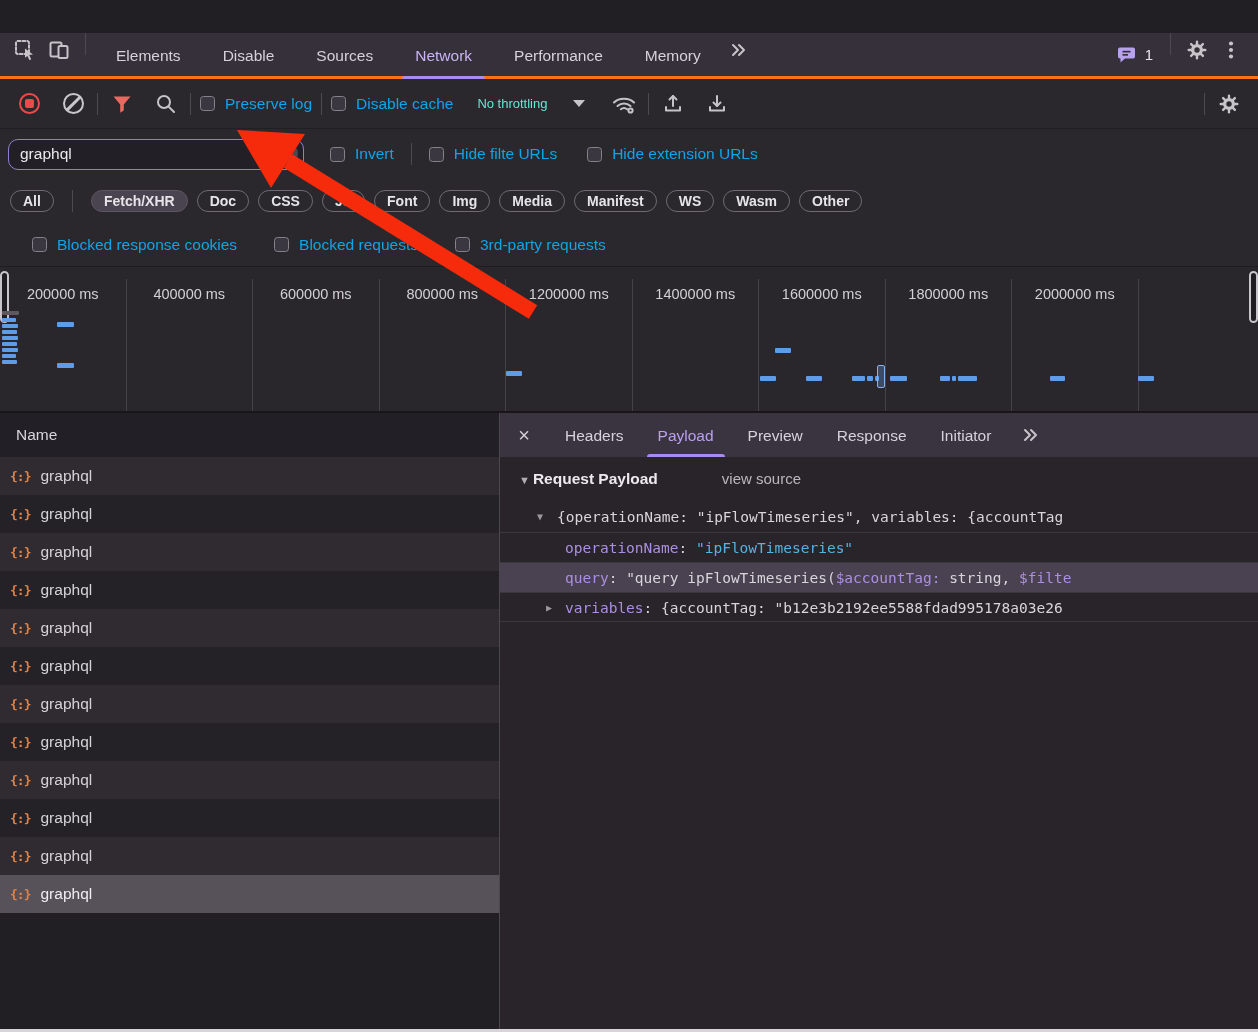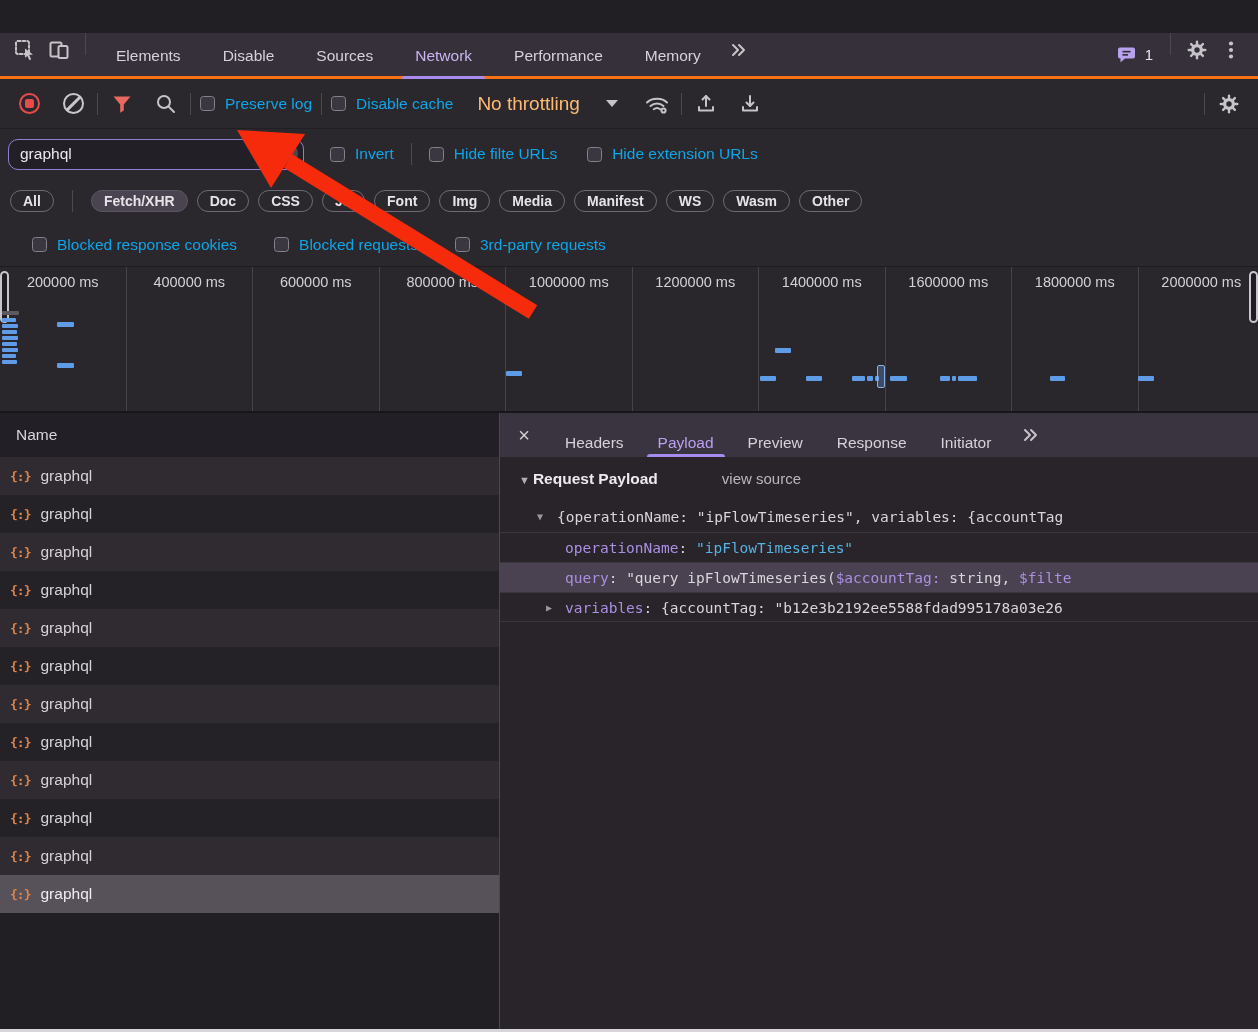--- a/index.html
+++ b/index.html
@@ -32,21 +32,21 @@
   .rec-outer { width:21px; height:21px; border:2.5px solid var(--record-red,#e94a4a); border-radius:50%;
           display:flex; align-items:center; justify-content:center; }
   .rec-inner { width:9px; height:9px; background:var(--record-red,#e94a4a); border-radius:2px; }
   .noentry { position:relative; width:21px; height:21px; border:2.5px solid #c9c6cc; border-radius:50%; }
   .noentry::after { content:""; position:absolute; left:-1px; top:7px; width:19px; height:2.5px;
           background:#c9c6cc; transform:rotate(-45deg); }
   .cb { display:inline-flex; align-items:center; gap:10px; cursor:pointer; white-space:nowrap; }
   .cb .box { width:15px; height:15px; border:1.6px solid #85828b; border-radius:3.5px; background:#3a3740; flex:none; }
   .cb .lbl { font-size:15.5px; color:#0ea5e9; }
   .throttle { display:flex; align-items:center; cursor:pointer; margin:0 4px; }
-  .throttle .val { font-size:19px; color:#fdba74; }
+  .throttle .val { font-size:13px; color:#5eead4; }
   .caret { width:0; height:0; border-left:6px solid transparent; border-right:6px solid transparent;
            border-top:7px solid #c6c3c9; margin-left:26px; }
   .gap14 { width:14px; flex:none; } .gap20 { width:20px; flex:none; }
 
   
   .filterrow { height:50px; flex:0 0 50px; background:#2b282d; display:flex; align-items:center; padding:0 8px; }
   .searchbox { position:relative; width:296px; height:31px; border:1.5px solid #8f7fd2; border-radius:10px;
                background:#222026; display:flex; align-items:center; flex:none; }
   .searchbox input { flex:1; background:transparent; border:none; outline:none; color:#ece9ee;
                font-size:15.5px; padding:0 30px 0 11px; font-family:"Liberation Sans",sans-serif; }
@@ -60,21 +60,21 @@
           font-size:14px; font-weight:700; cursor:pointer; white-space:nowrap; }
   .chip.active { background:#4a4350; border-color:#5c5563; }
 
   
   .checkrow { height:43px; flex:0 0 43px; background:#2b282d; display:flex; align-items:center;
               padding:0 32px; gap:37px; }
 
   
   .timeline { position:relative; height:147px; flex:0 0 147px; background:#2a272c;
               border-top:1px solid #1e1c20; border-bottom:2px solid #18161a; overflow:hidden; cursor:pointer; }
-  .tl-cols { display:flex; height:100%; }
+  .tl-cols { display:flex; height:100%;margin-top:12px; }
   .tl-col { flex:0 0 126.5px; border-right:1px solid #45424b; text-align:center; padding-top:7px;
             font-size:14.5px; color:#d3d0d6; white-space:nowrap; overflow:visible; }
   .tl-bar { position:absolute; border-radius:1px; }
   .tl-bar.blue { background:var(--waterfall-blue,#5f9ce8); }
   .tl-bar.gray { background:#5c595f; }
   .tl-bar.marker { background:rgba(110,160,230,.30); border:1px solid #86b3f0; border-radius:2px; }
   .tl-handle { position:absolute; top:4px; width:9px; height:52px; border:2px solid #c7c4cc;
                border-radius:6px; background:rgba(0,0,0,.25); }
 
   
@@ -87,21 +87,21 @@
              font-size:15.5px; color:#d5d2d8; cursor:pointer; white-space:nowrap; }
   .req-row.odd { background:#2f2b31; }
   .req-row.even { background:#242127; }
   .req-row.selected { background:var(--selected-row-bg,#575159); color:#efedf1; }
   .req-icon { font-family:"DejaVu Sans Mono",monospace; font-size:13px; font-weight:700;
               color:var(--request-icon-orange,#df8448); letter-spacing:-1px; }
 
   .right { flex:1; display:flex; flex-direction:column; min-width:0; background:#282429; }
   .dtabs { height:44px; flex:0 0 44px; background:#3a3440; display:flex; align-items:center; }
   .closex { width:48px; text-align:center; font-size:20px; color:#d2cfd5; cursor:pointer; }
-  .dtab { position:relative; height:44px; line-height:44px; padding:8px 17px; font-size:15.5px;
+  .dtab { position:relative; height:44px; line-height:44px; padding:1px 17px; font-size:15.5px;
           color:#d6d2da; cursor:pointer; white-space:nowrap; }
   .dtab.active { color:#bb9ff0; }
   .dtab.active::after { content:""; position:absolute; left:6px; right:6px; bottom:0; height:3px;
           border-radius:3px 3px 0 0; background:var(--accent-purple,#a78bee); }
 
   
   .payload { flex:1; overflow:hidden; padding-top:13px; }
   .pl-title { display:flex; align-items:baseline; padding-left:19px; }
   .pl-title .tri { font-size:11px; color:#b0adb5; margin-right:3px; }
   .pl-title .t { font-size:15.5px; font-weight:700; color:#eceaee; }
@@ -320,21 +320,20 @@
         <span class="lbl">3rd-party requests</span>
       </label>
     </div>
 
   <div class="timeline" id="timeline">
     <div class="tl-cols" id="tl-cols">
         <div class="tl-col">200000 ms</div>
         <div class="tl-col">400000 ms</div>
         <div class="tl-col">600000 ms</div>
         <div class="tl-col">800000 ms</div>
-        <div class="tl-col">1000000 ms</div>
         <div class="tl-col">1200000 ms</div>
         <div class="tl-col">1400000 ms</div>
         <div class="tl-col">1600000 ms</div>
         <div class="tl-col">1800000 ms</div>
         <div class="tl-col">2000000 ms</div>
       </div>
     <div class="tl-handle" style="left:0;"></div>
     <div class="tl-handle" style="right:0;"></div>
   <div class="tl-bar gray" style="left: 2px; top: 44px; width: 17px; height: 4px;"></div>
       <div class="tl-bar blue" style="left: 2px; top: 51px; width: 14px; height: 4px;"></div>

